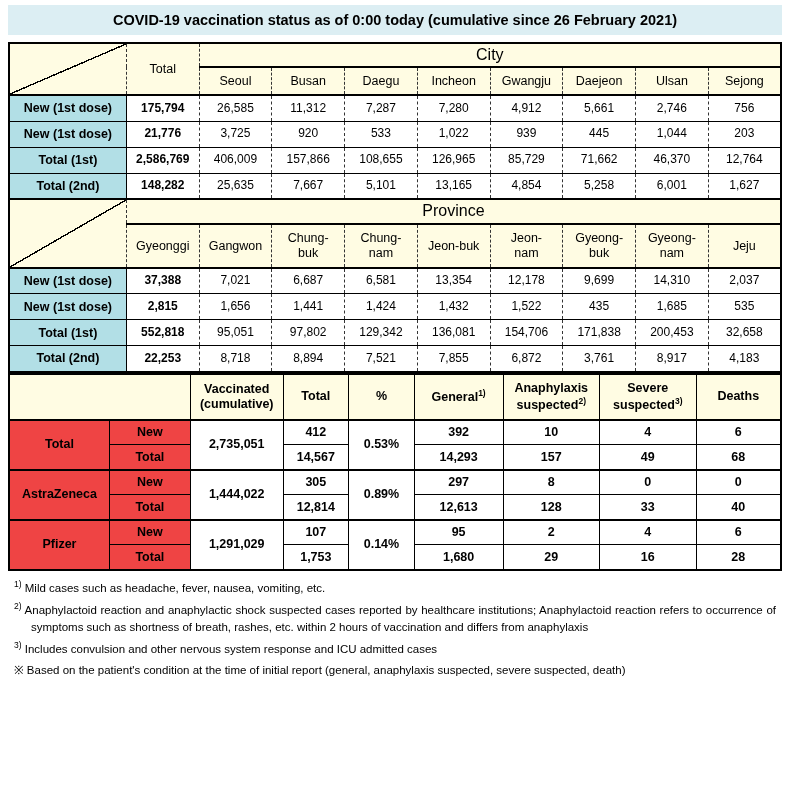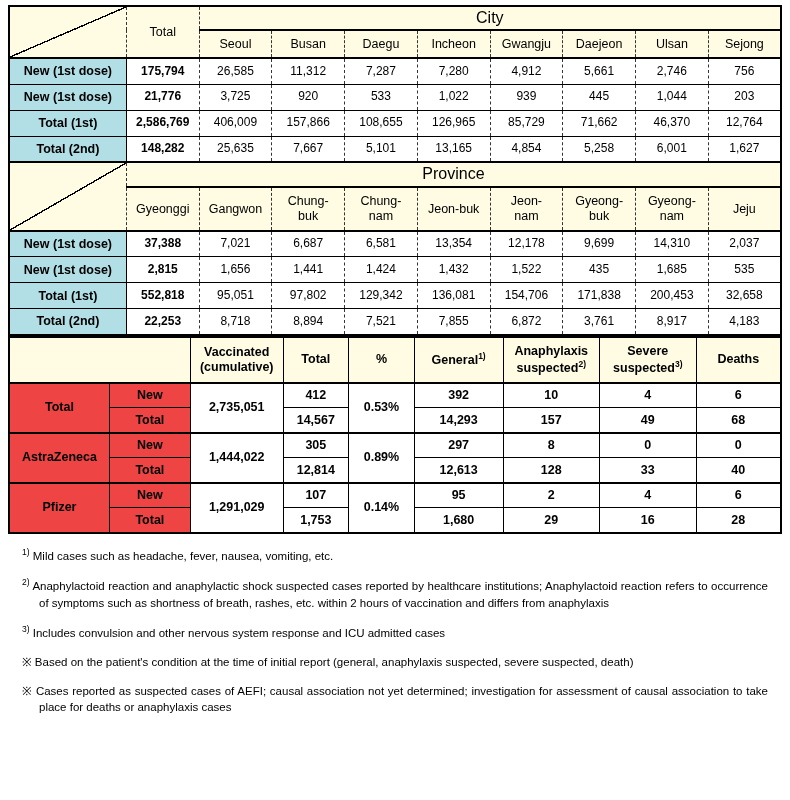--- a/index.html
+++ b/index.html
@@ -59,30 +59,33 @@
     font-weight:bold;font-size:12.5px;padding:2px;line-height:1.2;
   }
   .t2 thead th{background:var(--header-yellow);border-bottom:2.5px solid var(--border-black);height:46px;}
   .t2 tbody th{background:#ef4444;}
   .t2 tbody tr{height:25px;}
   .t2 tr.grp th,.t2 tr.grp td{border-top:2px solid var(--border-black);}
   .t2 sup{font-size:8.5px;}
   
   .footnotes{margin:7px 2px 0 2px;}
   .fnote{
-    margin:12px;font-size:11.5px;line-height:1.45;
+    margin:4px;font-size:11.5px;line-height:1.45;
     padding-left:17px;text-indent:-17px;text-align:justify;
   }
   .fnote sup.mk{font-size:8.5px;}
 </style>
 </head>
 <body>
 
 <div class="page">
 
+  <div class="titlebar">
+    <span>COVID-19 vaccination status as of 0:00 today (cumulative since 26 February 2021)</span>
+  </div>
 
   <table class="t1">
     <colgroup>
       <col style="width:15.2%">
       <col style="width:9.42%">
         <col style="width:9.42%">
         <col style="width:9.42%">
       <col style="width:9.42%">
         <col style="width:9.42%">
         <col style="width:9.42%">
@@ -311,16 +314,15 @@
           <td>28</td>
         </tr>
       </tbody>
   </table>
 
   <div class="footnotes" id="footnotes">
       <p class="fnote"><sup class="mk">1)</sup> Mild cases such as headache, fever, nausea, vomiting, etc.</p>
       <p class="fnote"><sup class="mk">2)</sup> Anaphylactoid reaction and anaphylactic shock suspected cases reported by healthcare institutions; Anaphylactoid reaction refers to occurrence of symptoms such as shortness of breath, rashes, etc. within 2 hours of vaccination and differs from anaphylaxis</p>
       <p class="fnote"><sup class="mk">3)</sup> Includes convulsion and other nervous system response and ICU admitted cases</p>
       <p class="fnote"><span class="mk">※</span> Based on the patient's condition at the time of initial report (general, anaphylaxis suspected, severe suspected, death)</p>
-      <p class="fnote"><span class="mk">※</span> Cases reported as suspected cases of AEFI; causal association not yet determined; investigation for assessment of causal association to take place for deaths or anaphylaxis cases</p>
     </div>
 
 </div>
 
 </body></html>

